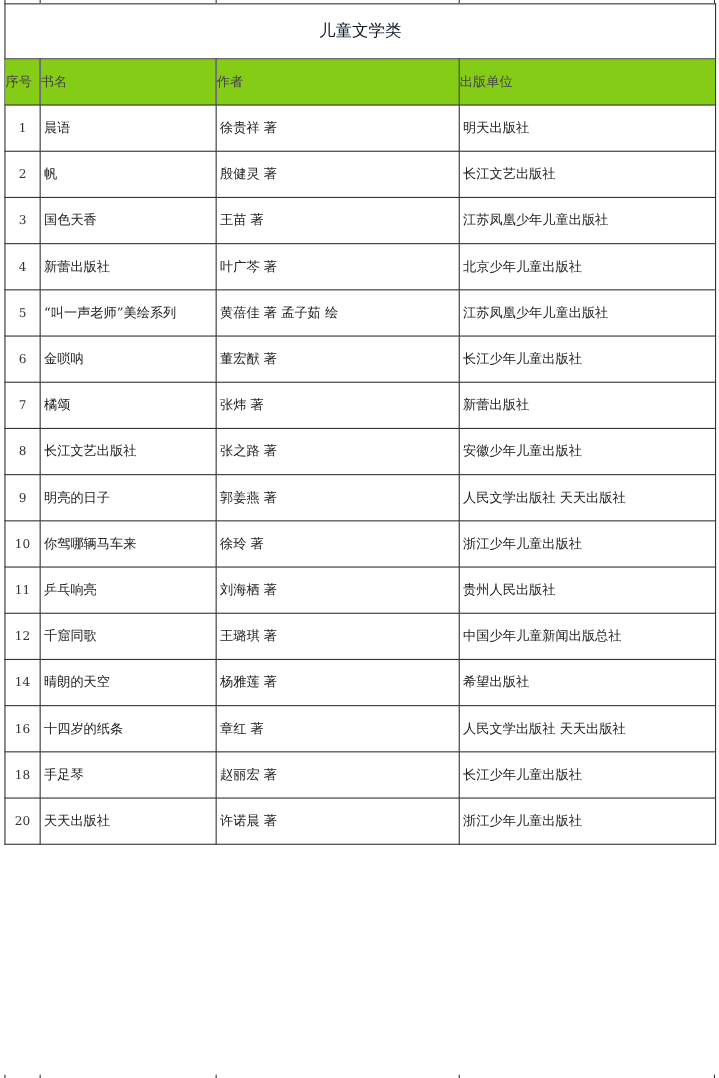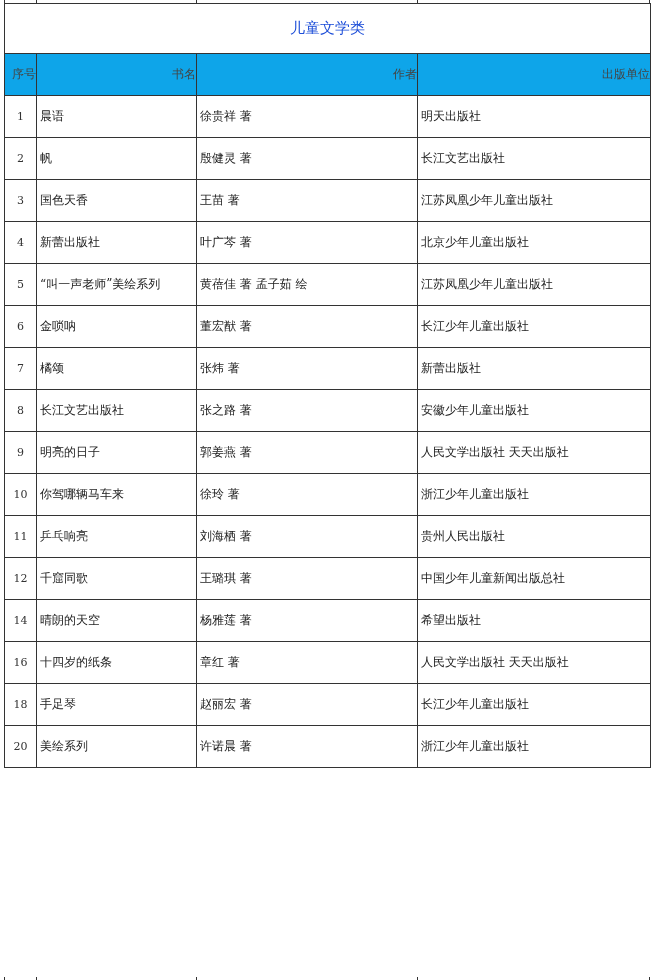--- a/index.html
+++ b/index.html
@@ -5,22 +5,22 @@
     html, body { margin: 0; padding: 0; background: #ffffff; }
     body { width: 654px; height: 980px; overflow: hidden; position: relative;
            font-family: "DejaVu Serif", "Liberation Serif", serif; color: #222; }
     .top-stub { position: absolute; left: 4px; top: 0; width: 646px; height: 3px;
                 border-left: 1px solid #333; border-right: 1px solid #333; box-sizing: border-box; }
     .top-stub .v { position: absolute; top: 0; width: 1px; height: 3px; background: #333; }
     table { position: absolute; left: 4px; top: 3px; border-collapse: collapse;
             table-layout: fixed; width: 646px; }
     td, th { border: 1px solid #333; padding: 0; font-weight: normal; font-size: 12px;
              white-space: nowrap; overflow: hidden; }
-    .title-row td { height: 49px; text-align: center; font-size: 15px; color: #1d4ed8; }
-    .head-row th { height: 41px; background: #0ea5e9; text-align: right; color: #444; font-size: 12px; }
+    .title-row td { height: 49px; text-align: center; font-size: 15px; color: #0f172a; }
+    .head-row th { height: 41px; background: #84cc16; text-align: left; color: #444; font-size: 12px; }
     .data-row td { height: 41px; }
     .c-idx { text-align: center; font-size: 11px; color: #333; }
     .c-txt { text-align: left; padding-left: 3px; }
     .bottom-stub { position: absolute; left: 4px; top: 977px; width: 646px; height: 3px;
                    border-left: 1px solid #333; border-right: 1px solid #333; box-sizing: border-box; }
     .bottom-stub .v { position: absolute; top: 0; width: 1px; height: 3px; background: #333; }
   </style>
 </head>
 <body>
 
@@ -132,21 +132,21 @@
         <td class="c-txt">人民文学出版社 天天出版社</td>
       </tr>
       <tr class="data-row">
         <td class="c-idx">18</td>
         <td class="c-txt">手足琴</td>
         <td class="c-txt">赵丽宏 著</td>
         <td class="c-txt">长江少年儿童出版社</td>
       </tr>
       <tr class="data-row">
         <td class="c-idx">20</td>
-        <td class="c-txt">美绘系列</td>
+        <td class="c-txt">天天出版社</td>
         <td class="c-txt">许诺晨 著</td>
         <td class="c-txt">浙江少年儿童出版社</td>
       </tr>
     </tbody>
 </table>
 
 <div class="bottom-stub">
   <span class="v" style="left:31px"></span>
   <span class="v" style="left:191px"></span>
   <span class="v" style="left:412px"></span>

